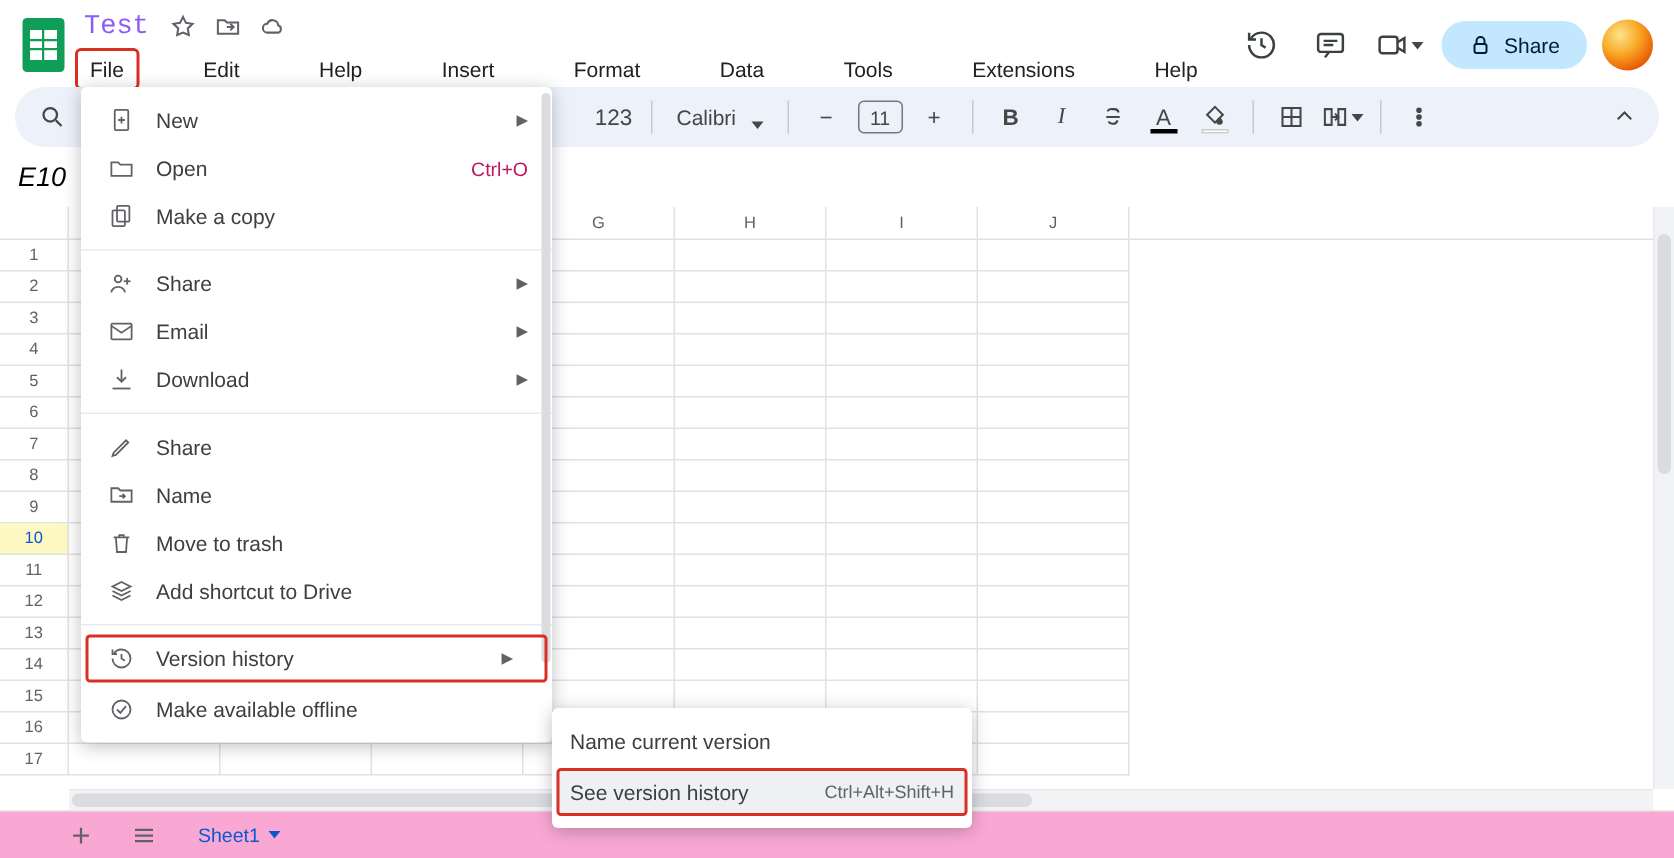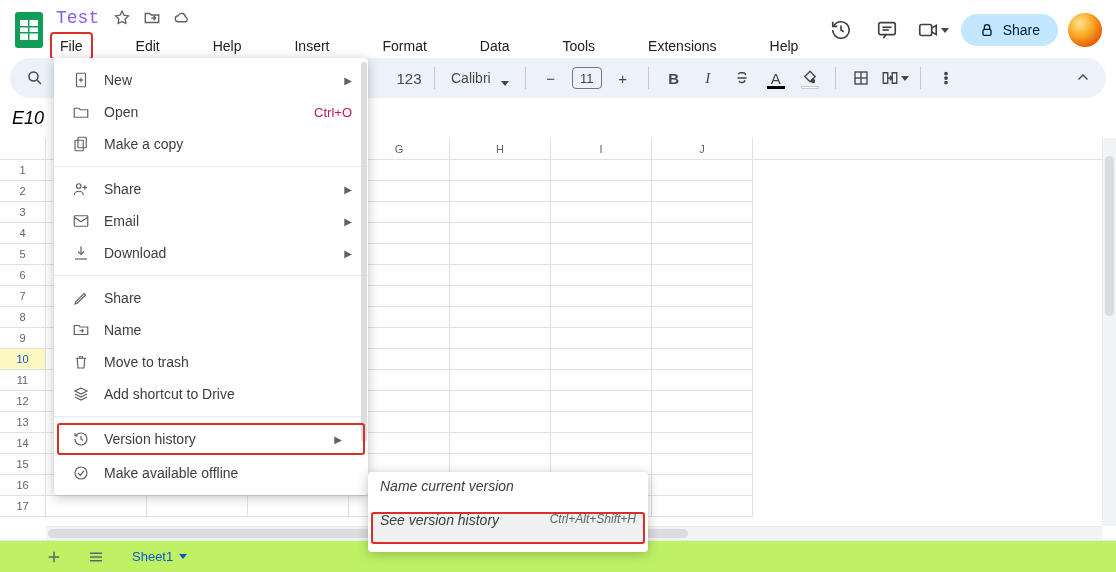--- a/index.html
+++ b/index.html
@@ -61,40 +61,40 @@
   .sel-cell { position: absolute; border: 2px solid #1a73e8; background: #fff; pointer-events: none; }
   .sel-handle { position: absolute; right: -4px; bottom: -4px; width: 7px; height: 7px; background: #1a73e8; border-radius: 50%; }
 
   
   .v-scroll { position: absolute; right: 0; top: 138px; bottom: 46px; width: 14px; background: #f1f3f4; border-left: 1px solid #e8eaed; }
   .v-thumb { position: absolute; left: 2px; right: 2px; top: 18px; height: 160px; background: #dadce0; border-radius: 5px; }
   .h-scroll { position: absolute; left: 46px; right: 14px; bottom: 32px; height: 14px; background: #f1f3f4; border-top: 1px solid #e8eaed; }
   .h-thumb { position: absolute; top: 2px; bottom: 2px; left: 2px; width: 640px; background: #dadce0; border-radius: 5px; }
 
   
-  .sheet-tabs { position: absolute; bottom: 0; left: 0; right: 0; height: 32px; background: #bef264; border-top: 1px solid #e8eaed; display: flex; align-items: center; padding-left: 40px; gap: 14px; }
+  .sheet-tabs { position: absolute; bottom: 0; left: 0; right: 0; height: 32px; background: #f9a8d4; border-top: 1px solid #e8eaed; display: flex; align-items: center; padding-left: 40px; gap: 14px; }
   .st-btn { width: 28px; height: 28px; display: flex; align-items: center; justify-content: center; }
   .st-btn svg { width: 18px; height: 18px; stroke: #5f6368; fill: none; stroke-width: 2; }
   .sheet-tab { display: flex; align-items: center; gap: 6px; color: #0b57d0; font-size: 13px; font-weight: 500; padding: 4px 8px; }
 
   
   .dropdown { position: absolute; top: 58px; left: 54px; width: 314px; background: #fff; border-radius: 4px; box-shadow: 0 2px 12px rgba(0,0,0,0.25); padding: 6px 0; z-index: 20; }
   .dd-item { display: flex; align-items: center; height: 32px; padding: 0 16px 0 14px; font-size: 14px; color: #3c4043; position: relative; }
   .dd-item.highlight-annot { outline: 2px solid #d93025; outline-offset: -2px; border-radius: 3px; margin: 2px 3px; padding: 0 23px 0 11px; }
   .dd-icon { width: 26px; display: flex; align-items: center; justify-content: center; }
   .dd-icon svg { width: 18px; height: 18px; stroke: #5f6368; fill: none; stroke-width: 1.6; }
   .dd-label { flex: 1; padding-left: 10px; }
   .dd-shortcut { font-size: 13px; color: #be185d; }
   .dd-arrow { font-size: 10px; color: #5f6368; }
   .dd-sep { height: 1px; background: #e8eaed; margin: 6px 0; }
   .dd-scroll-thumb { position: absolute; right: 1px; top: 4px; width: 6px; height: 380px; background: #dadce0; border-radius: 3px; }
 
   
   .submenu { position: absolute; top: 472px; left: 368px; width: 280px; background: #fff; border-radius: 4px; box-shadow: 0 2px 12px rgba(0,0,0,0.25); padding: 6px 0; z-index: 21; }
-  .sm-item { display: flex; align-items: flex-start; height: 32px; padding: 0 12px; font-size: 14px; color: #3c4043; font-style: italic; }
+  .sm-item { display: flex; align-items: center; height: 32px; padding: 0 12px; font-size: 14px; color: #3c4043; }
   .sm-item.highlight-annot { outline: 2px solid #d93025; outline-offset: -2px; border-radius: 3px; margin: 2px 3px; padding: 0 9px; background: #eef0f2; }
   .sm-label { flex: 1; }
   .sm-shortcut { font-size: 12px; color: #5f6368; }
 
   .caret { width:0; height:0; border-left:4px solid transparent; border-right:4px solid transparent; border-top:5px solid #444746; display:inline-block; }
 </style>
 </head>
 <body>
 
 <div class="header">

